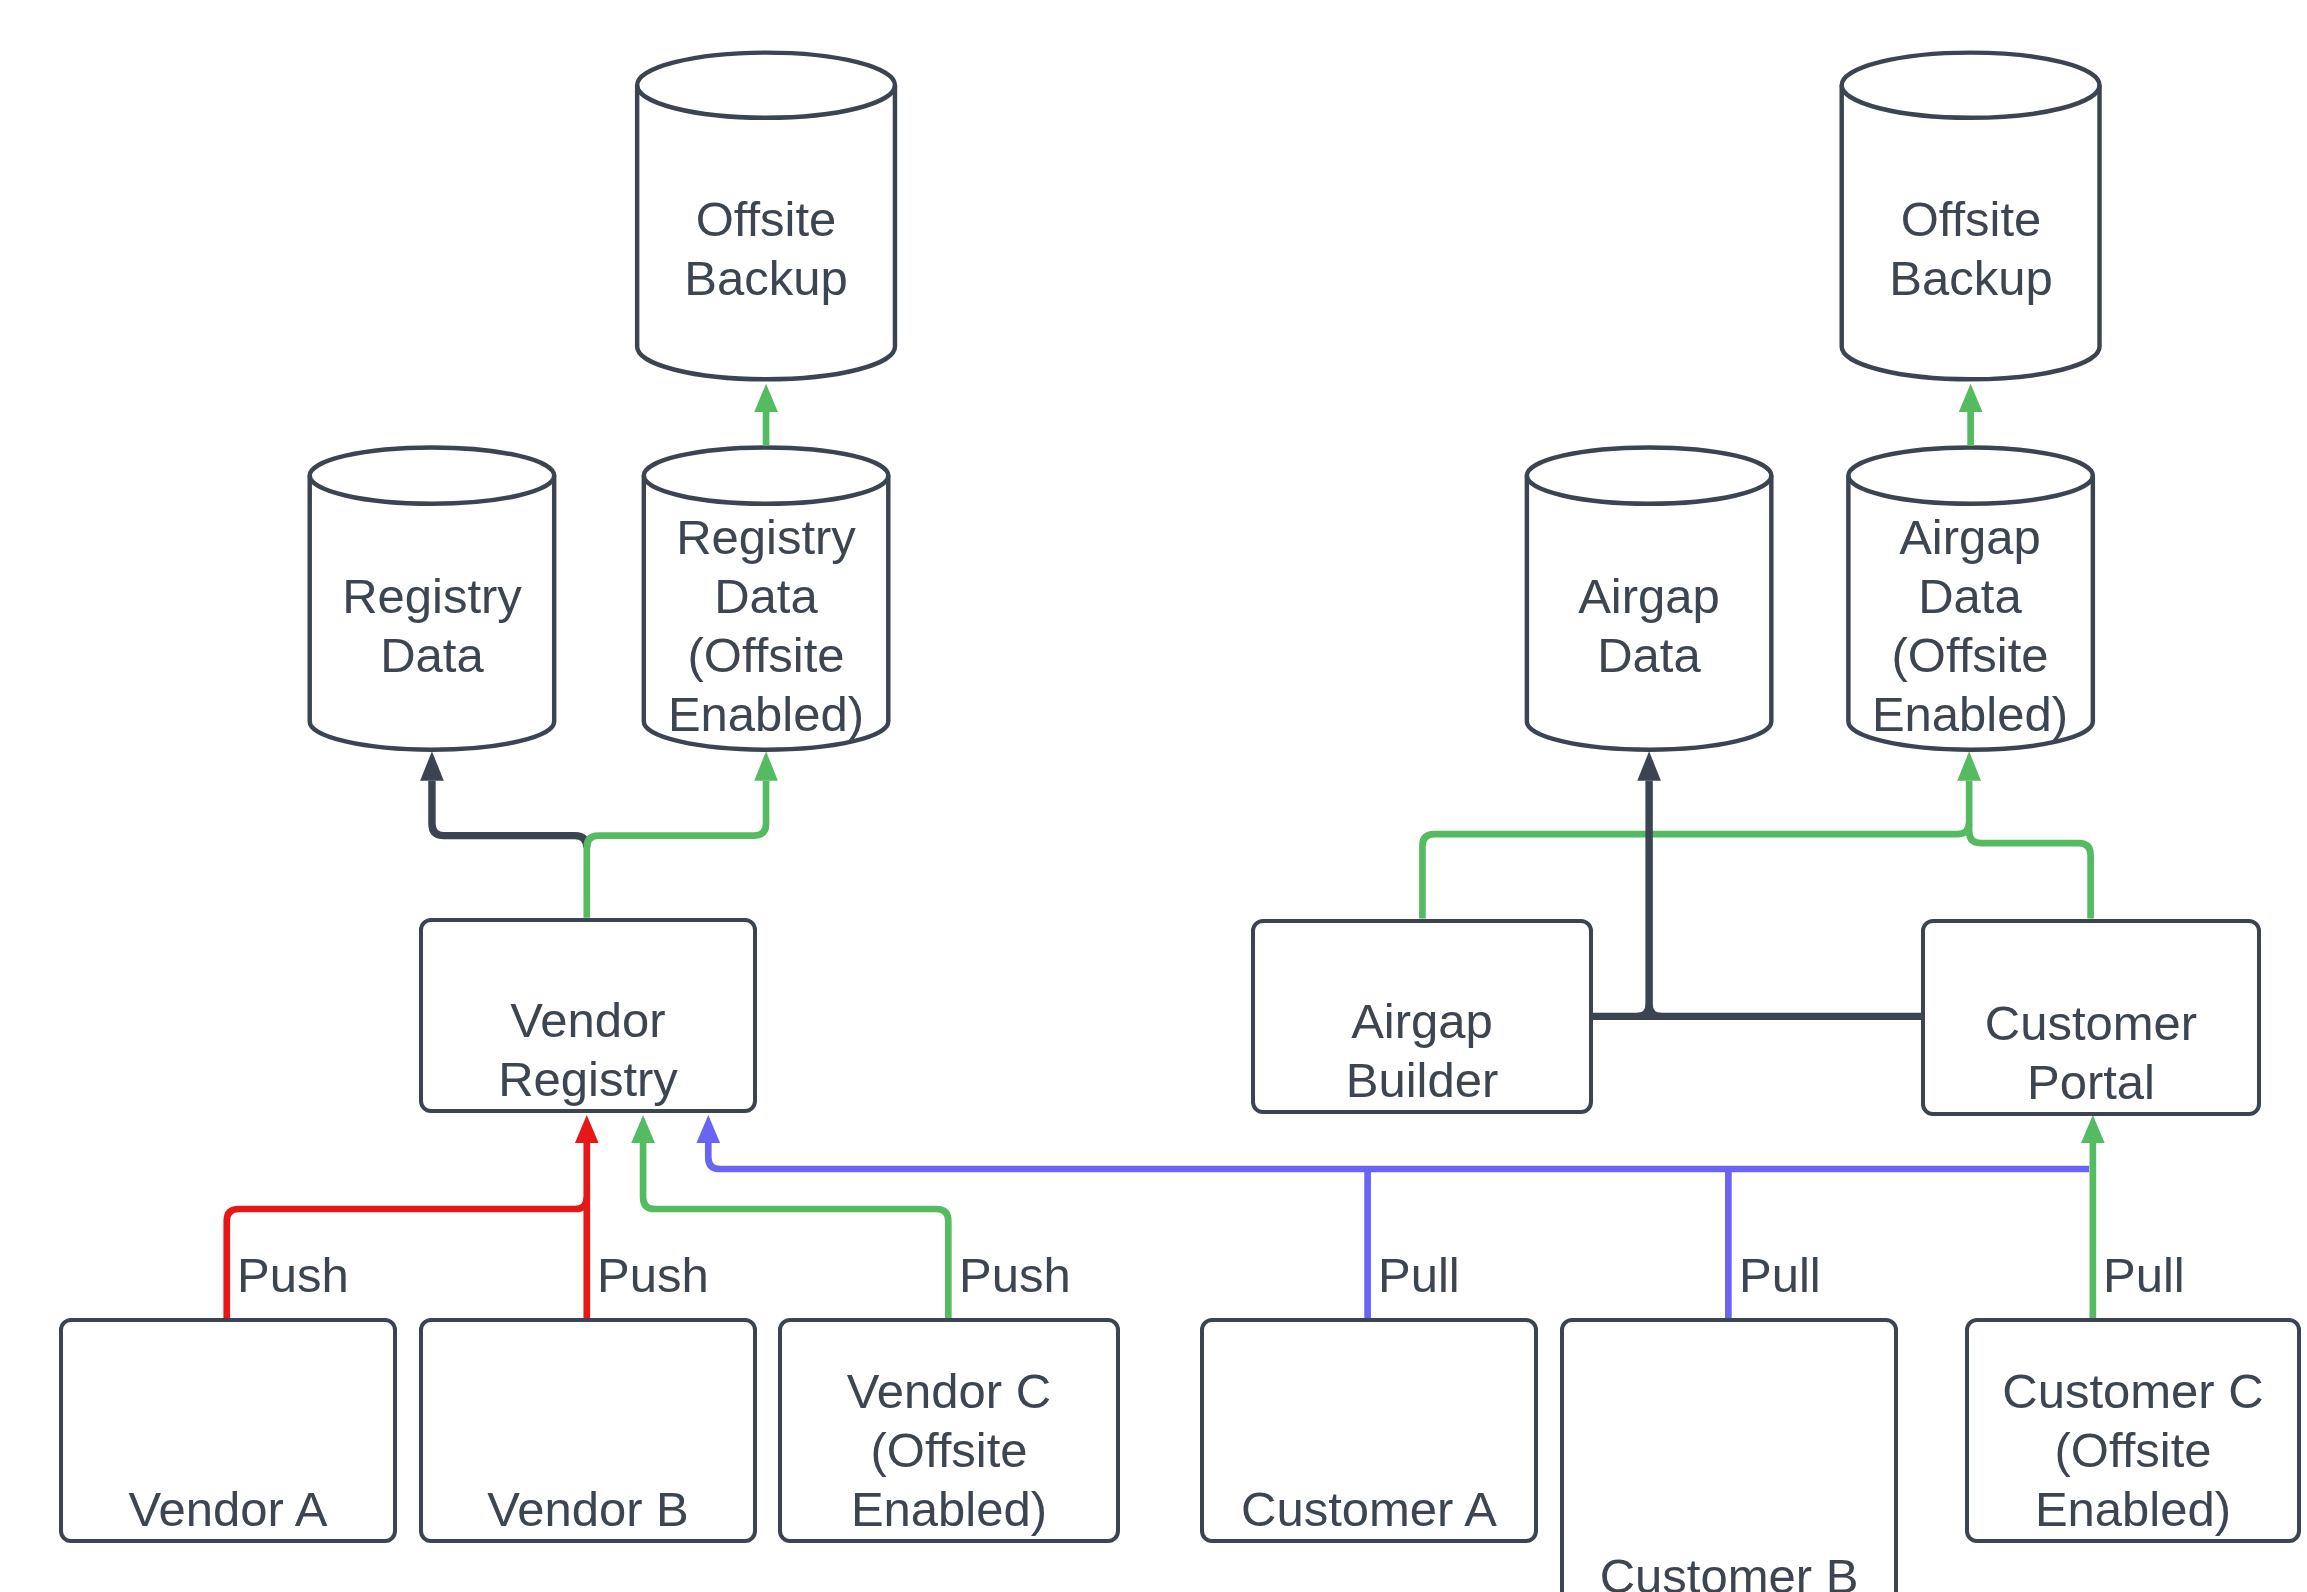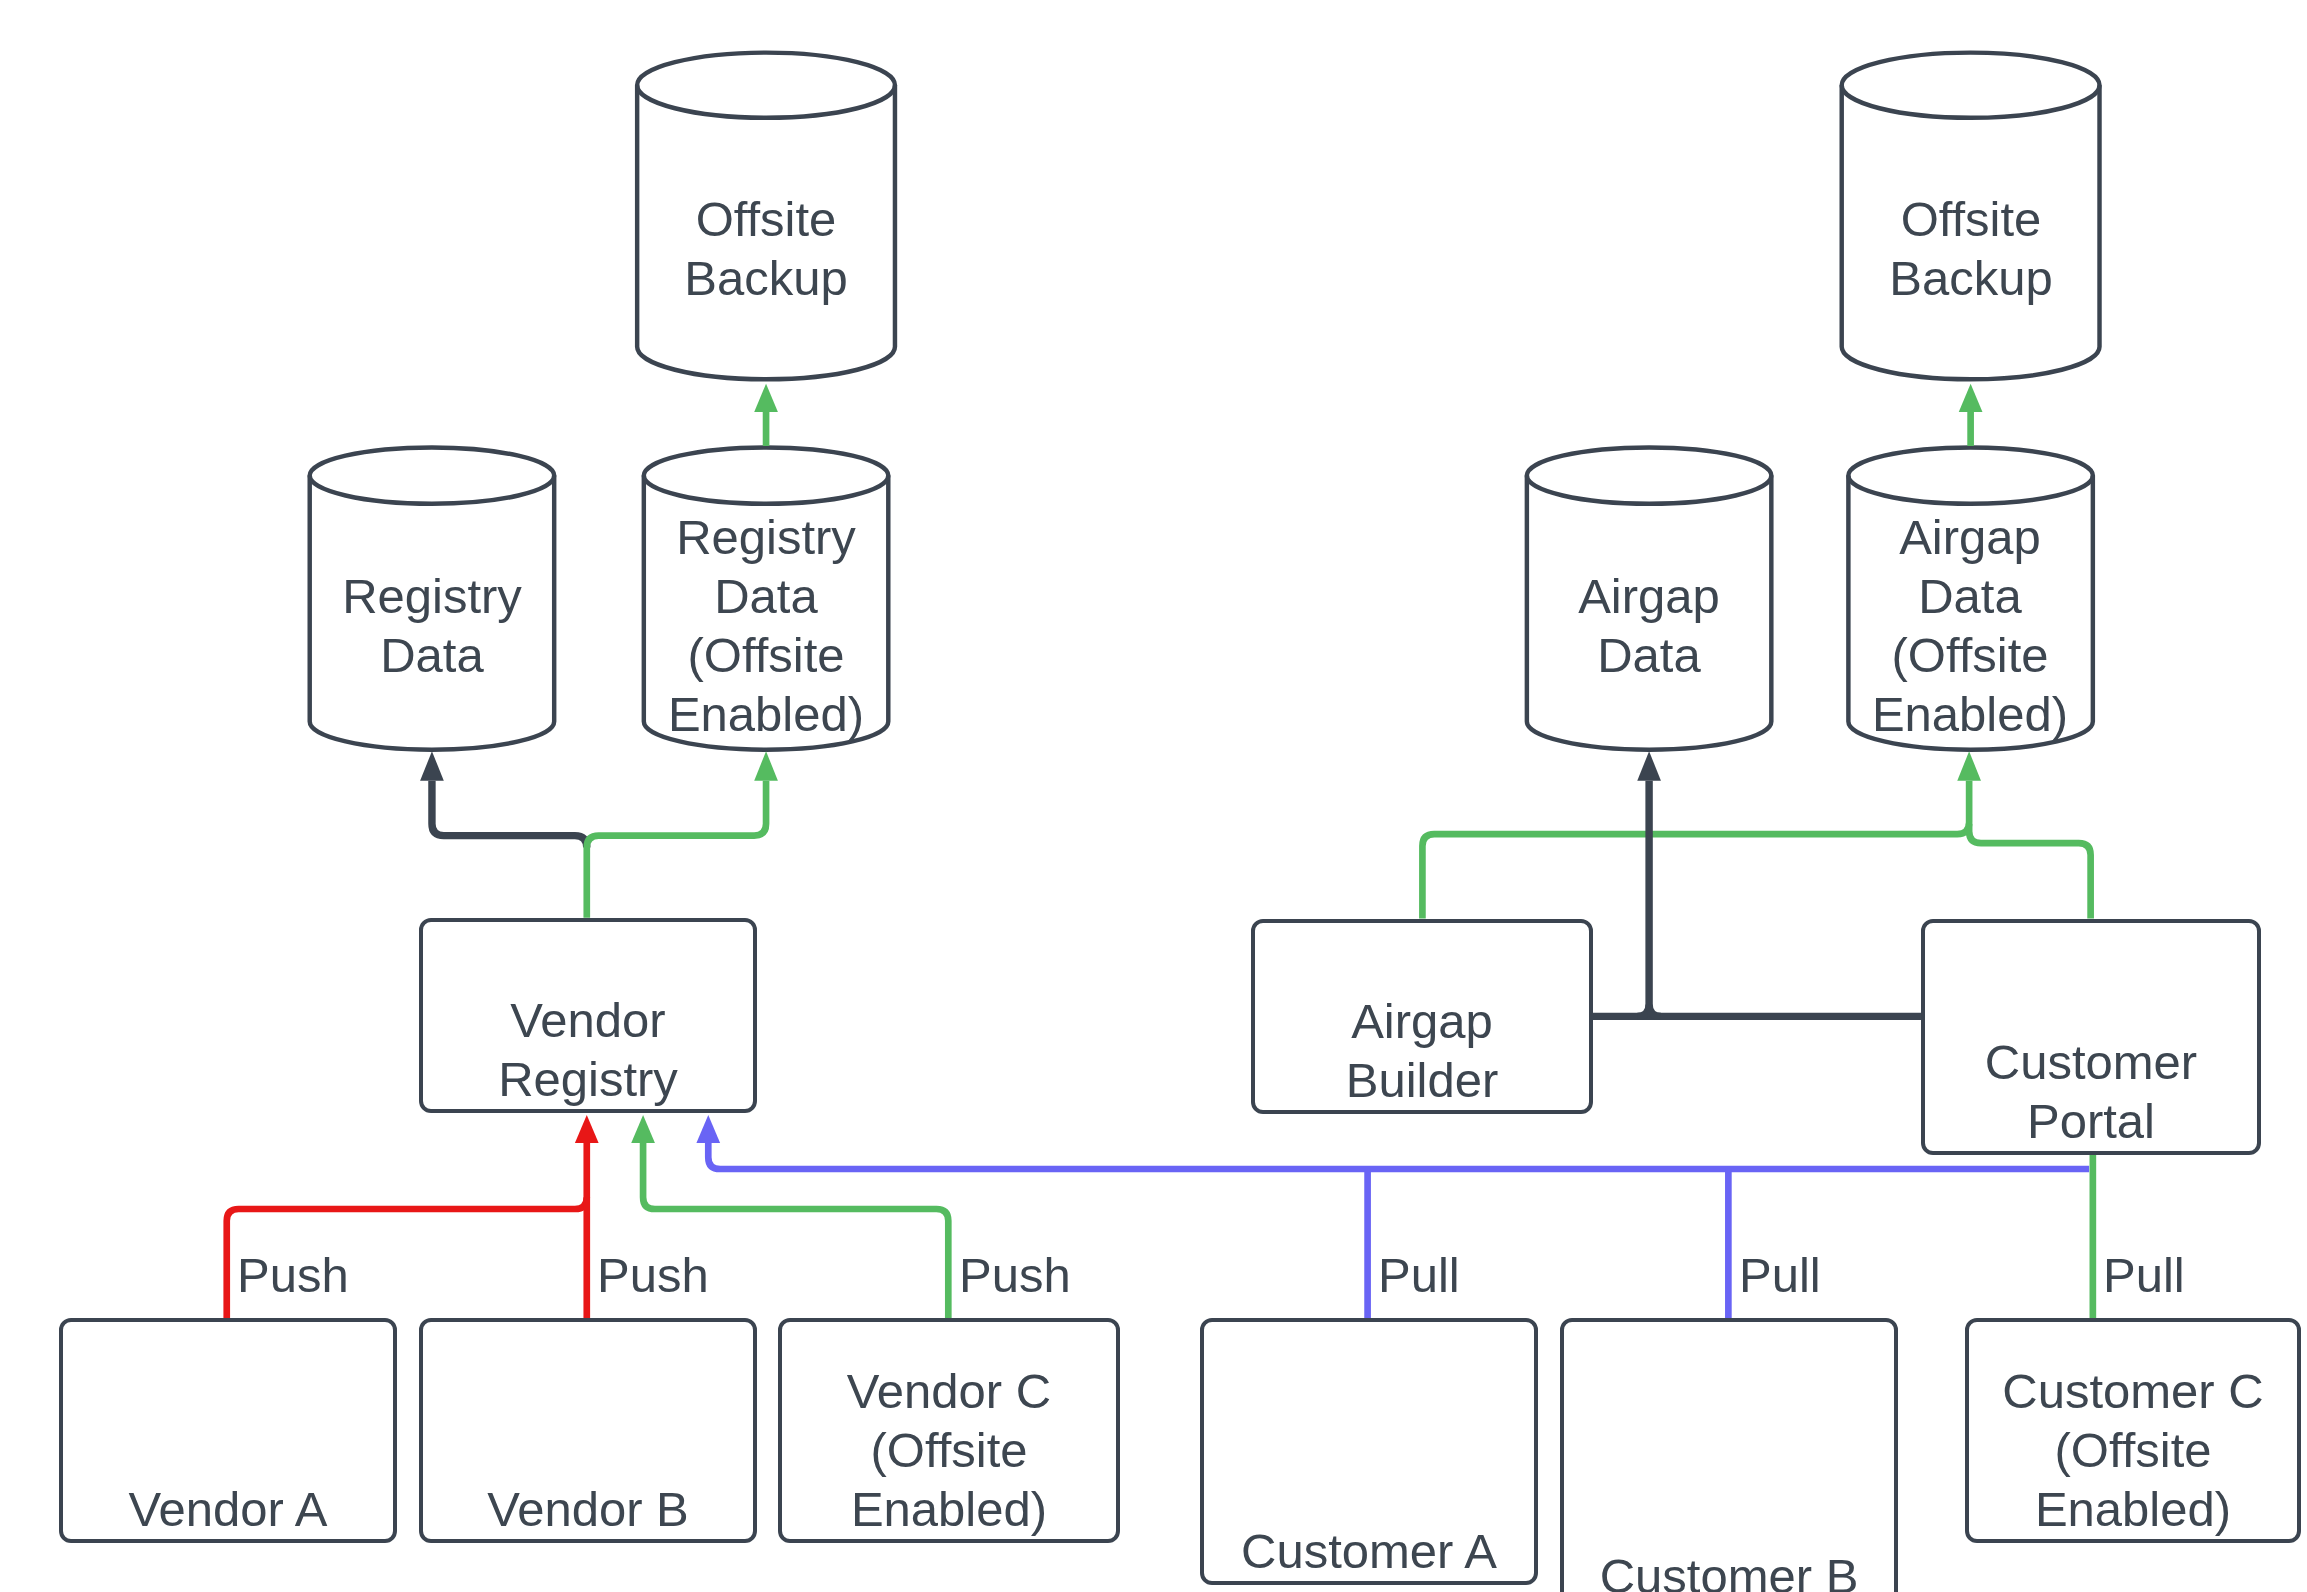--- a/index.html
+++ b/index.html
@@ -160,37 +160,37 @@
 Enabled)</div>
 
   <div class="box" style="left:419px;top:918px;width:338px;height:195px;">
     <span class="node-label">Vendor
 Registry</span>
   </div>
   <div class="box" style="left:1251px;top:919px;width:342px;height:195px;">
     <span class="node-label">Airgap
 Builder</span>
   </div>
-  <div class="box" style="left:1921px;top:919px;width:340px;height:236px;">
+  <div class="box" style="left:1921px;top:919px;width:340px;height:197px;">
     <span class="node-label">Customer
 Portal</span>
   </div>
 
   <div class="box" style="left:59px;top:1318px;width:338px;height:225px;">
     <span class="node-label">Vendor A</span>
   </div>
   <div class="box" style="left:419px;top:1318px;width:338px;height:225px;">
     <span class="node-label">Vendor B</span>
   </div>
   <div class="box" style="left:778px;top:1318px;width:342px;height:225px;">
     <span class="node-label">Vendor C
 (Offsite
 Enabled)</span>
   </div>
-  <div class="box" style="left:1200px;top:1318px;width:338px;height:267px;">
+  <div class="box" style="left:1200px;top:1318px;width:338px;height:225px;">
     <span class="node-label">Customer A</span>
   </div>
   <div class="box" style="left:1560px;top:1318px;width:338px;height:292px;border-radius:12px;">
     <span class="node-label">Customer B</span>
   </div>
   <div class="box" style="left:1925px;top:1318px;width:336px;height:225px;margin-left:40px;">
     <span class="node-label">Customer C
 (Offsite
 Enabled)</span>
   </div>

